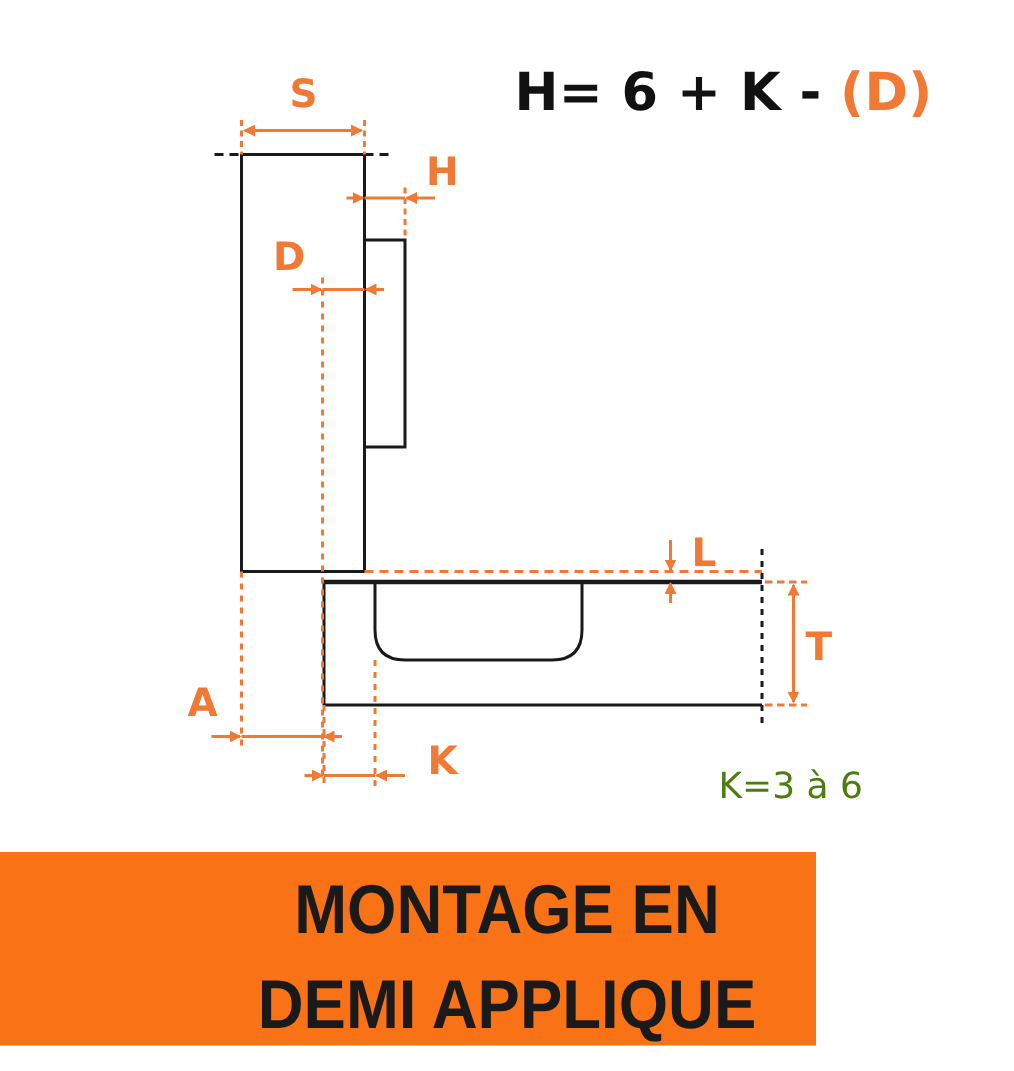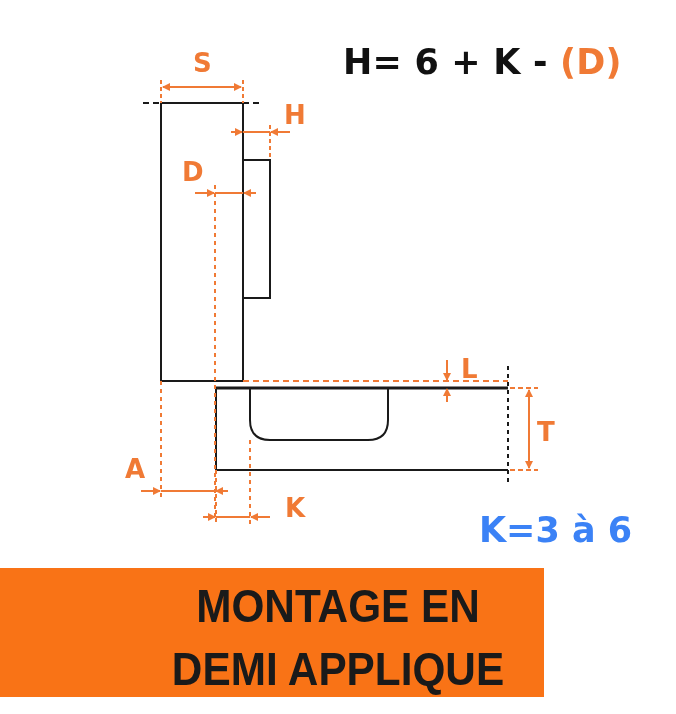--- a/index.html
+++ b/index.html
@@ -1,20 +1,20 @@
 <!DOCTYPE html>
 <html><head>
 <meta charset="utf-8">
 <style>
   html, body { margin: 0; padding: 0; }
   body { width: 676px; height: 714px; background: #ffffff; position: relative; overflow: hidden; font-family: "DejaVu Sans", sans-serif; }
   .diagram { position: absolute; left: 0; top: 0; width: 676px; height: 585px; }
   .formula { position: absolute; left: 343px; top: 42px; font-size: 35px; font-weight: bold; color: #111; white-space: nowrap; letter-spacing: 0.2px; }
   .formula .accent { color: #F07A35; }
-  .krange { position: absolute; left: 479px; top: 510px; font-size: 35px; font-weight: bold; color: #3b82f6; white-space: nowrap; }
+  .krange { position: absolute; left: 479px; top: 510px; font-size: 24px; font-weight: normal; color: #4d7c0f; white-space: nowrap; }
   .lbl { position: absolute; font-size: 26px; font-weight: bold; color: #F07A35; line-height: 1; }
   .footer { position: absolute; left: 0; top: 568px; width: 544px; height: 129px; background: #f97316; }
   .footer-line { position: absolute; left: 0; width: 676px; text-align: center; font-family: "Liberation Sans", sans-serif; font-weight: bold; font-size: 46px; color: #1a1a1a; line-height: 1; letter-spacing: 0px; transform: scaleX(0.92); }
   .l1 { top: 15px; }
   .l2 { top: 78px; }
 </style>
 </head>
 <body>
 
 <div class="diagram">

